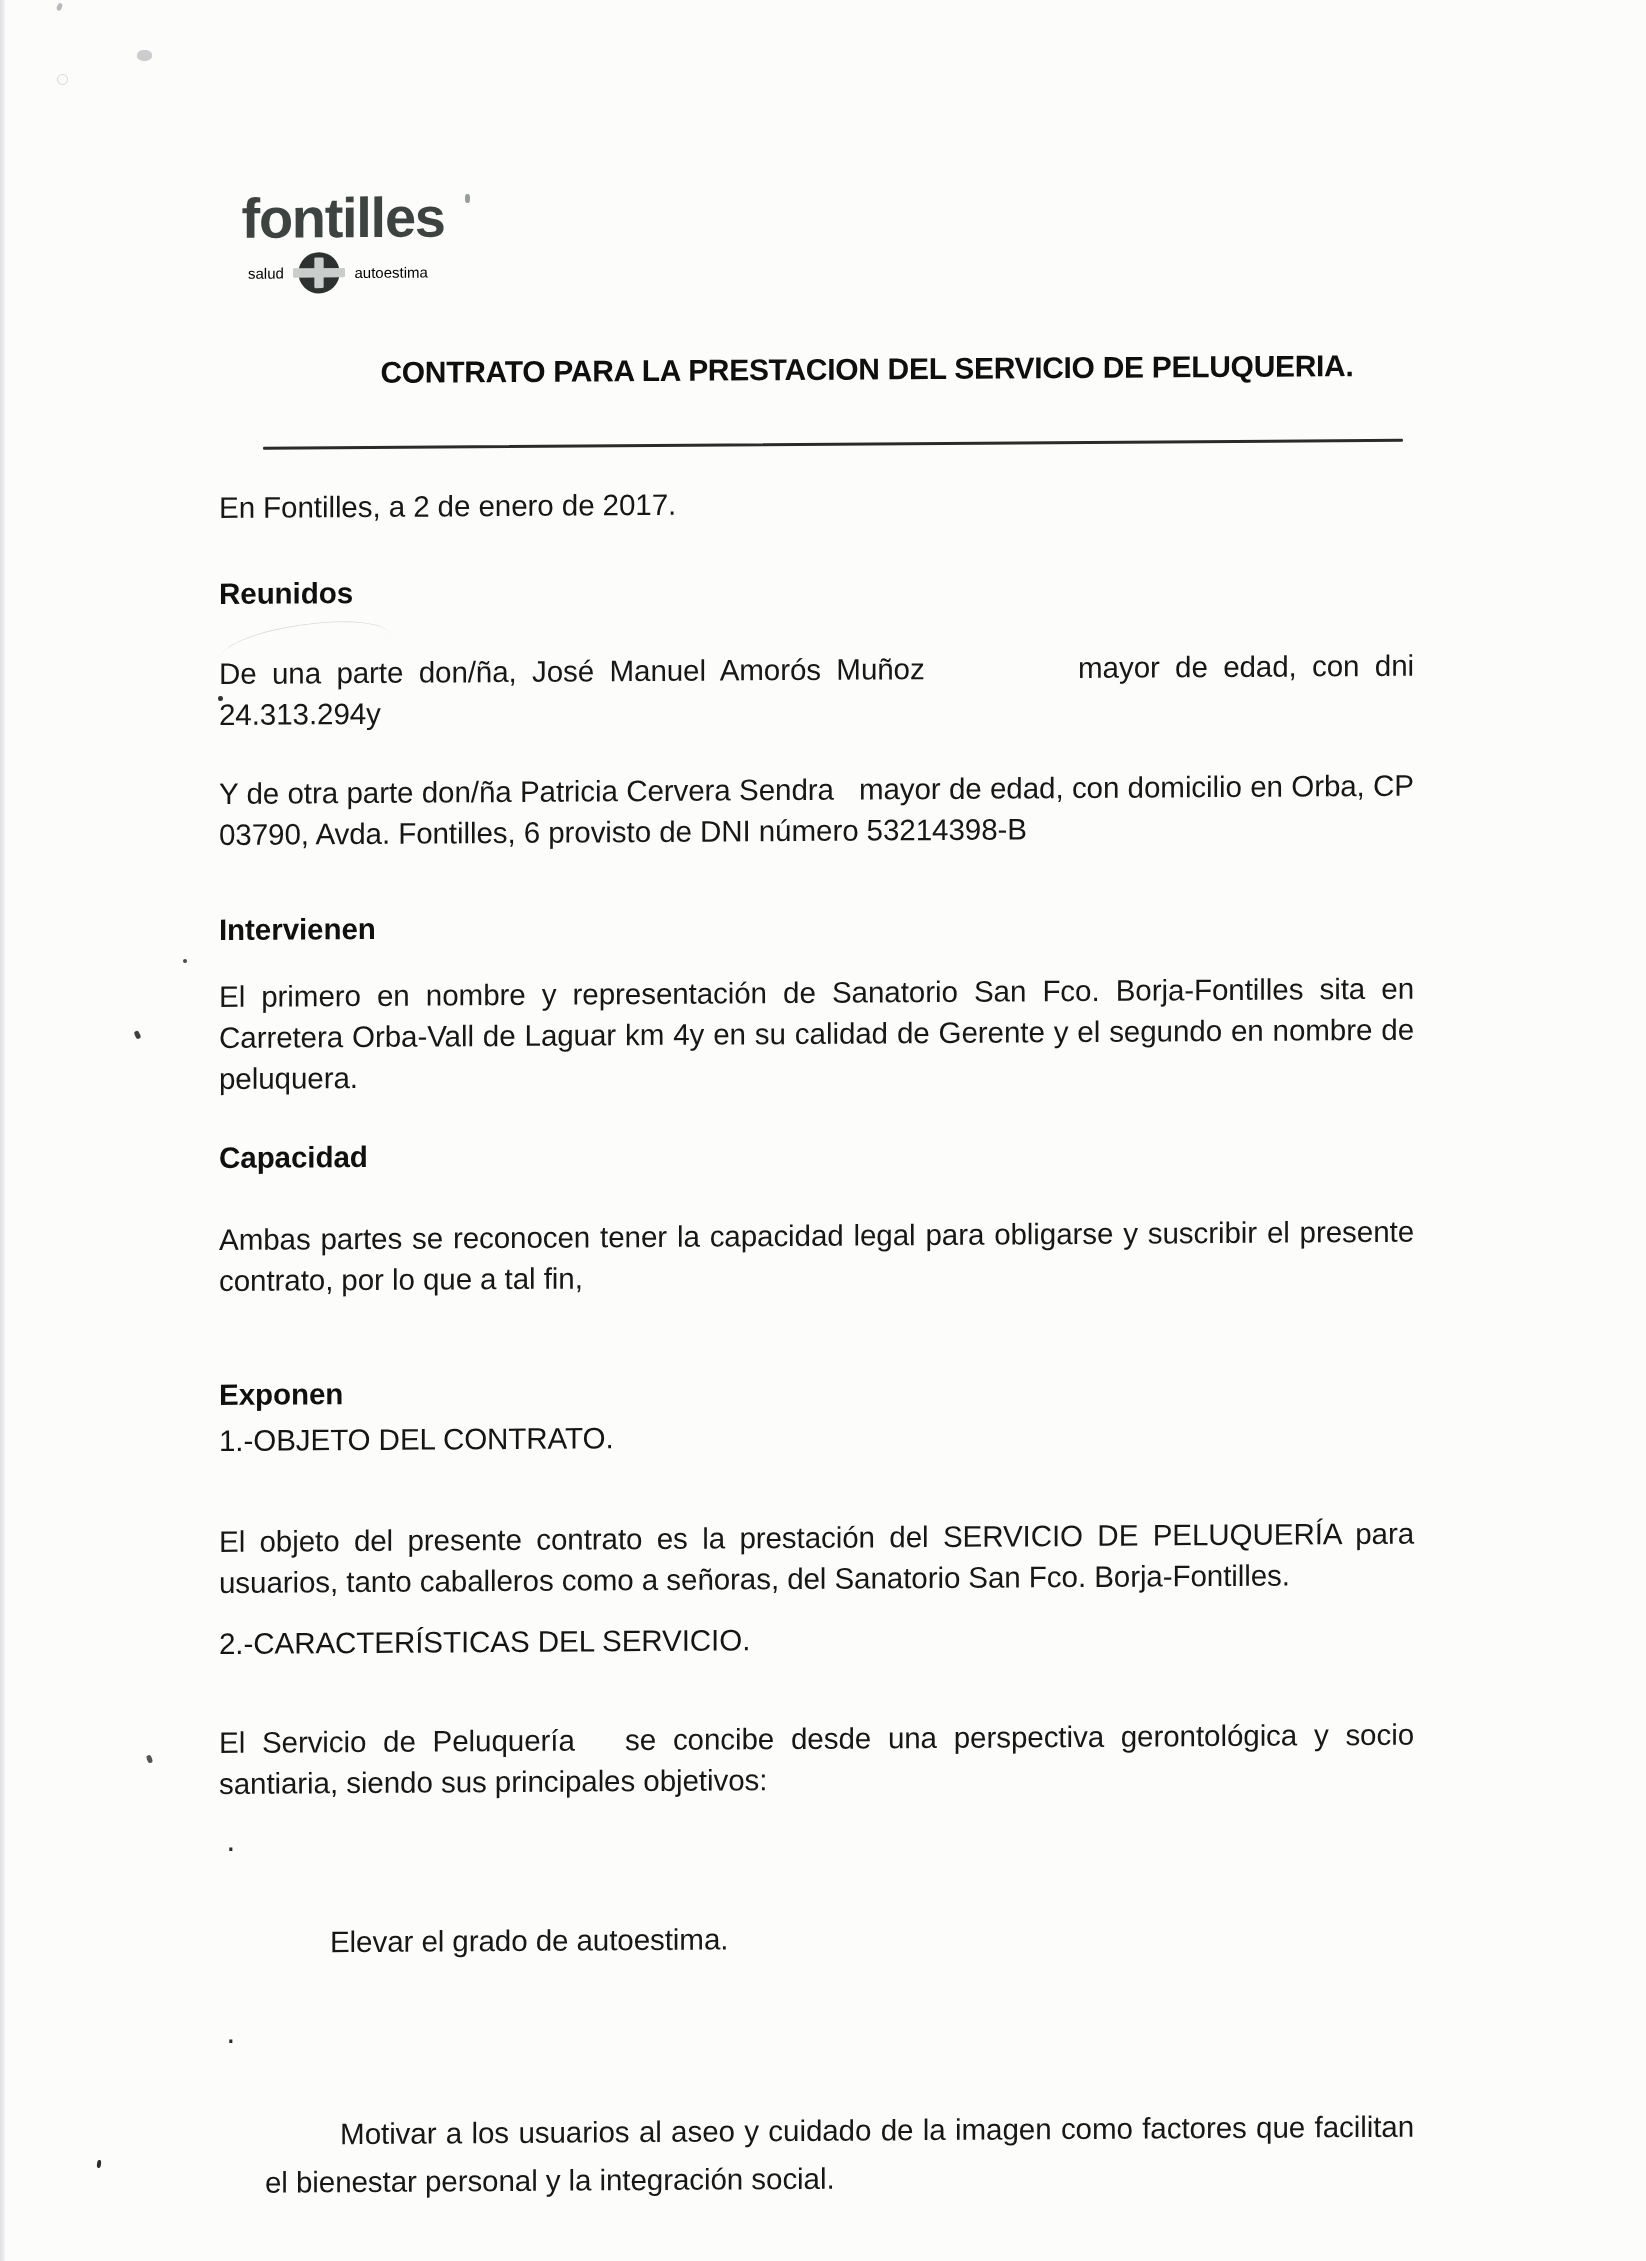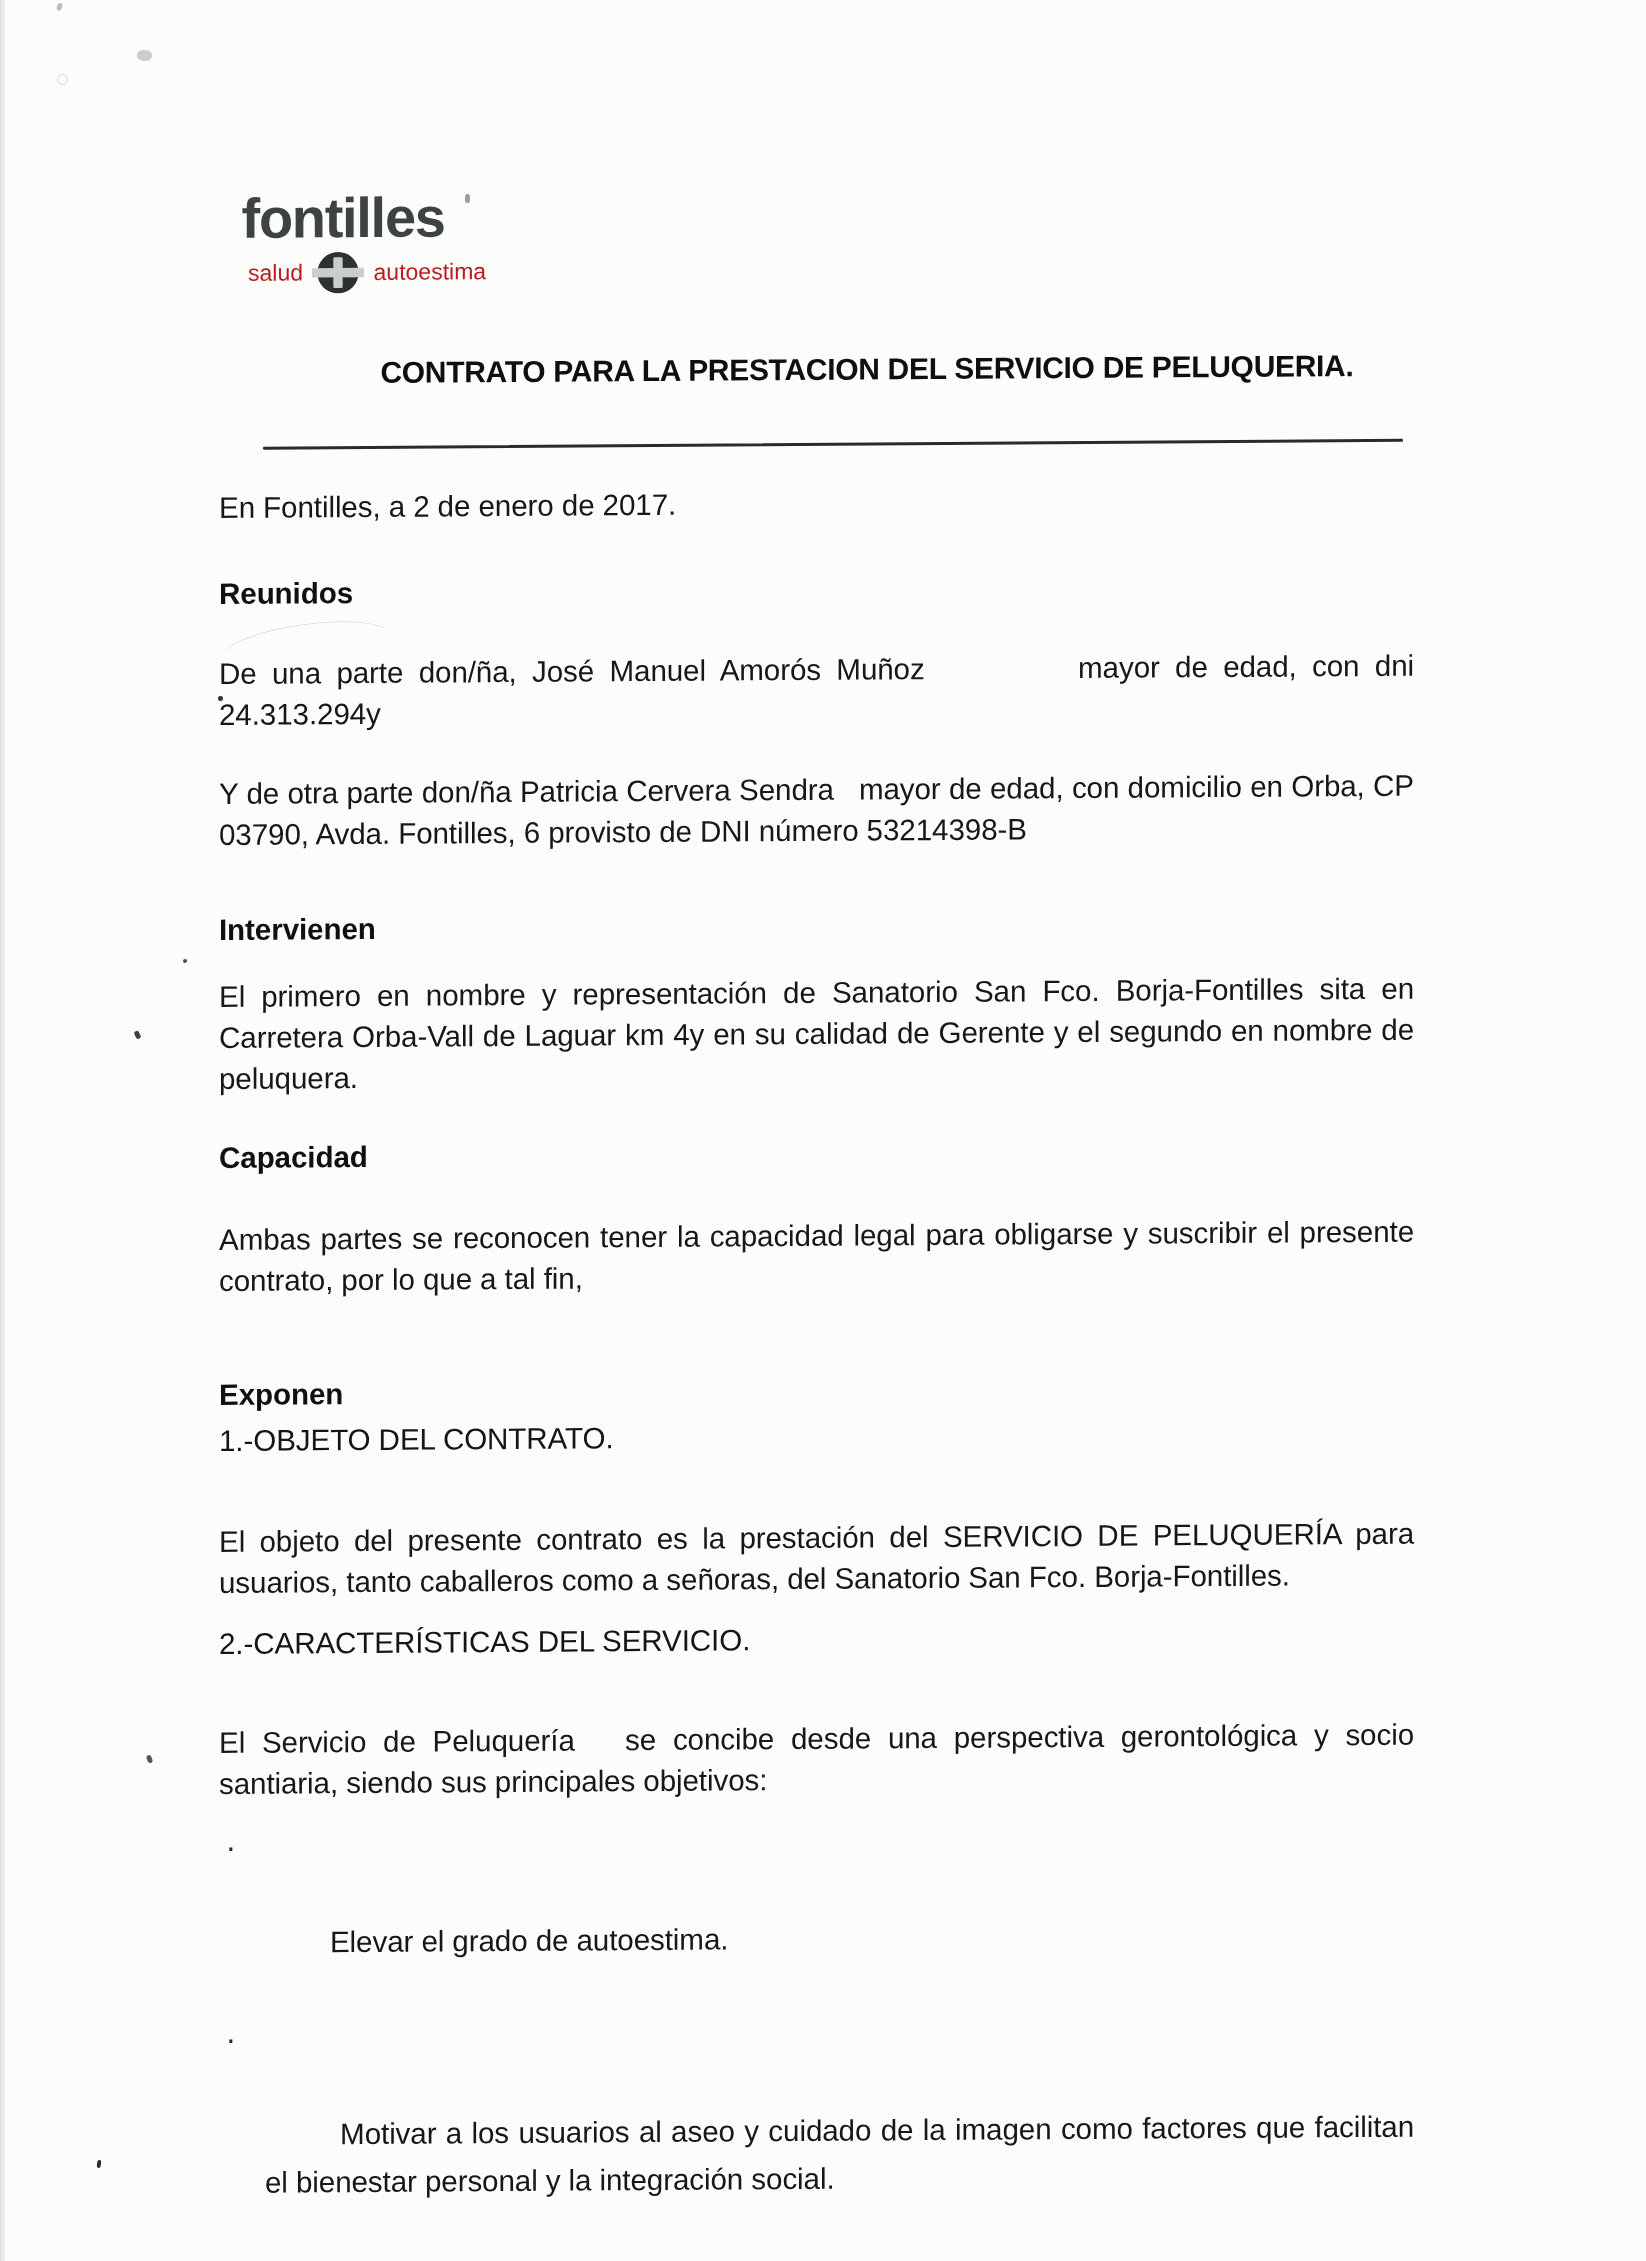--- a/index.html
+++ b/index.html
@@ -23,21 +23,21 @@
   .abs{position:absolute;left:0;width:1195px;}
   .logo-brand{
     top:191px;left:22.6px;width:auto;
     font-size:56px;font-weight:bold;letter-spacing:-1.3px;
     color:#3c4341;line-height:1;
   }
   .logo-sub{
     top:252px;left:29px;width:auto;height:43px;
     display:flex;align-items:center;gap:9.3px;
   }
-  .logo-tag{font-size:23px;color:#b91c1c;line-height:1;}
+  .logo-tag{font-size:15px;color:#000000;line-height:1;}
   .title{
     top:353px;
     font-size:30px;font-weight:bold;letter-spacing:-0.3px;
     line-height:41px;text-align:center;padding-left:100px;width:1096px;
     color:#0f0f0f;
   }
   .title-rule{
     top:447px;left:44px;width:1140px;height:2.7px;
     background:#2b2b2b;border-radius:1.3px;
   }

